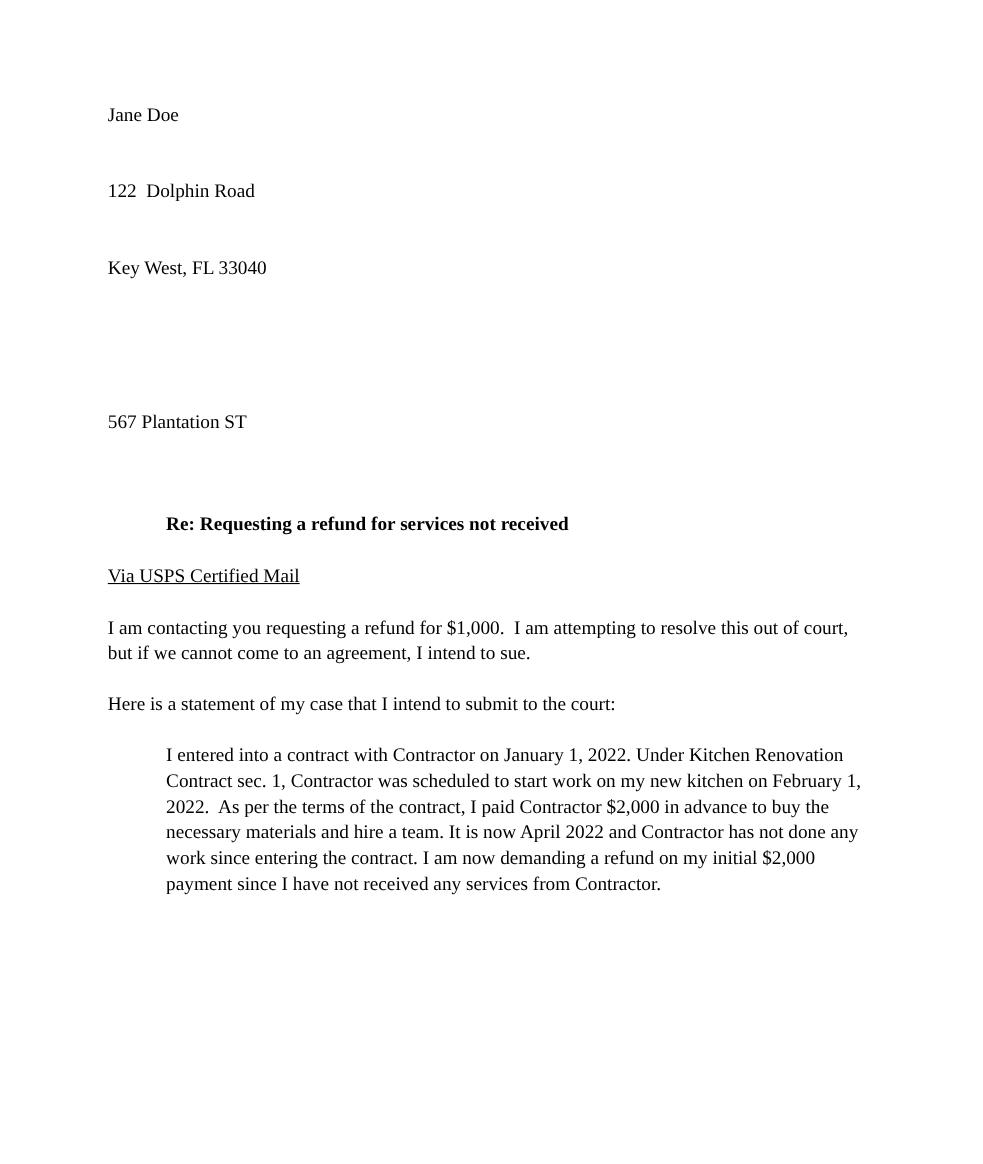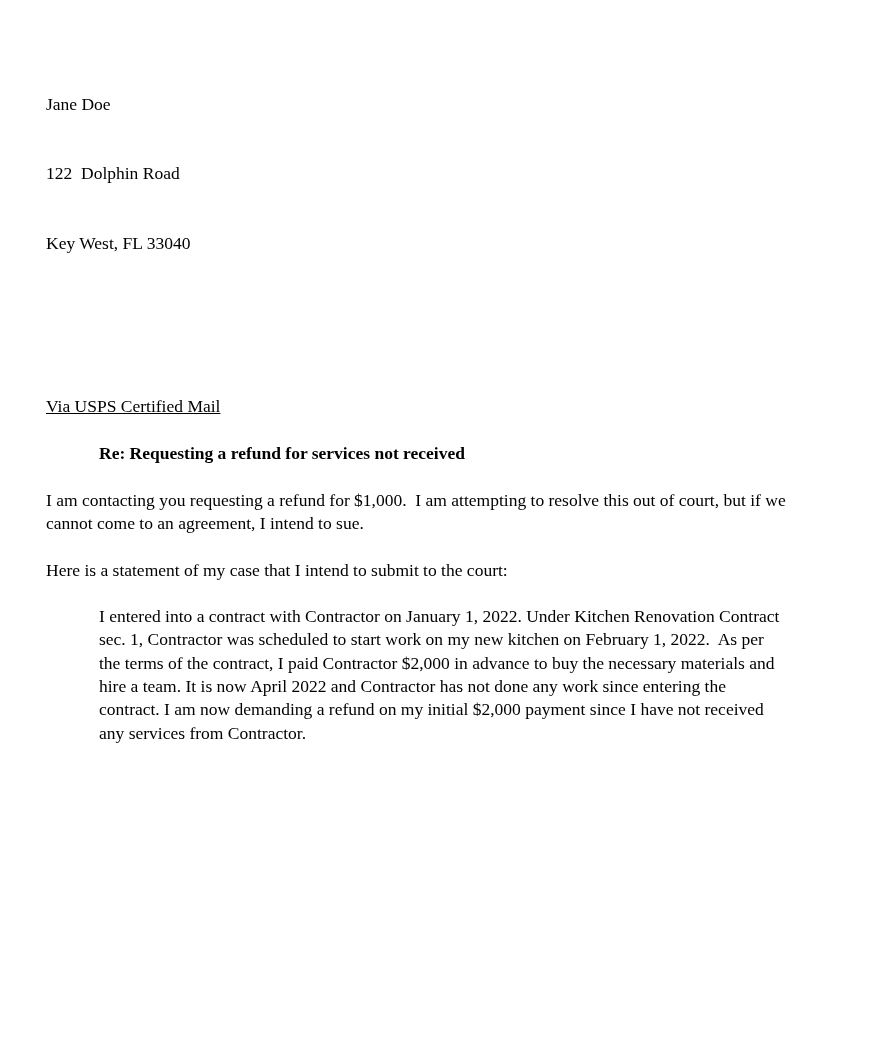--- a/index.html
+++ b/index.html
@@ -10,21 +10,21 @@
   .page {
     position: relative;
     width: 894px;
     height: 1058px;
     background: #ffffff;
     color: #000000;
     font-family: "Liberation Serif", "DejaVu Serif", serif;
     font-size: 17.5px;
     line-height: 23.3px;
     box-sizing: border-box;
-    padding: 46px 107px 0 46px;
+    padding: 46px 107px 0 98px;
     overflow: hidden;
   }
   .block {
     margin: 0 0 23.3px 0;
     white-space: pre-wrap;
   }
   .block > div {
     margin: 0;
     white-space: pre-wrap;
   }
@@ -46,25 +46,26 @@
 <div class="page">
 
   <div class="block">
     <div>Jane Doe</div>
     <div>122  Dolphin Road</div>
     <div>Key West, FL 33040</div>
   </div>
 
 
   <div class="block">
+    <div>567 Plantation ST</div>
   </div>
 
+  <div class="block subject">Re: Requesting a refund for services not received</div>
+
   <div class="block"><span class="underlined">Via USPS Certified Mail</span></div>
-
-  <div class="block subject">Re: Requesting a refund for services not received</div>
 
 
   <div class="block">I am contacting you requesting a refund for $1,000.  I am attempting to resolve this out of court, but if we cannot come to an agreement, I intend to sue.</div>
 
   <div class="block">Here is a statement of my case that I intend to submit to the court:</div>
 
   <div class="block indented">I entered into a contract with Contractor on January 1, 2022. Under Kitchen Renovation Contract sec. 1, Contractor was scheduled to start work on my new kitchen on February 1, 2022.  As per the terms of the contract, I paid Contractor $2,000 in advance to buy the necessary materials and hire a team. It is now April 2022 and Contractor has not done any work since entering the contract. I am now demanding a refund on my initial $2,000 payment since I have not received any services from Contractor.</div>
 
 </div>
 

